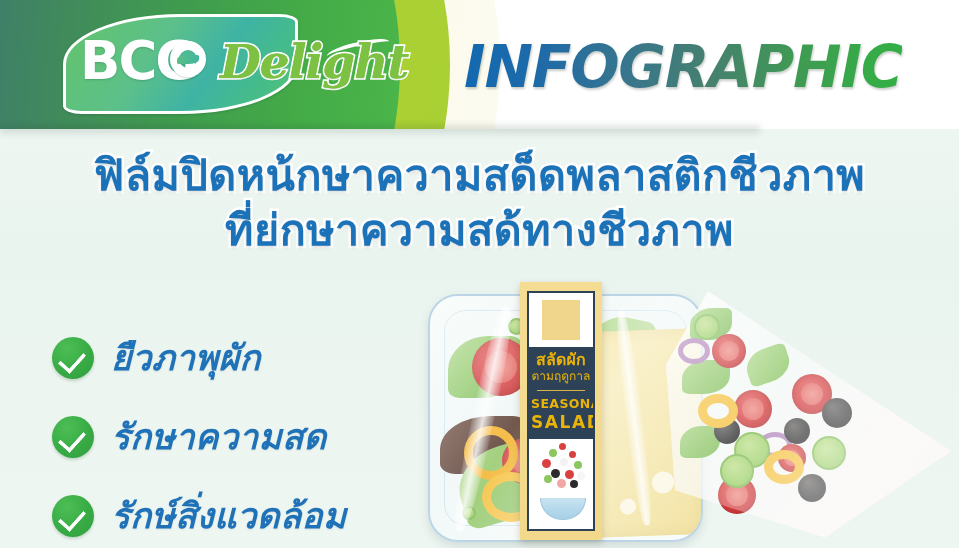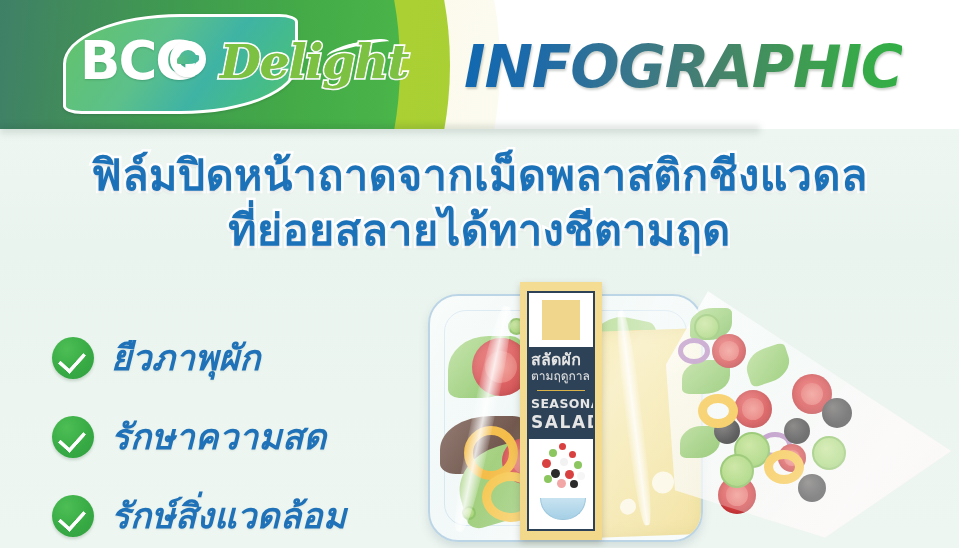--- a/index.html
+++ b/index.html
@@ -257,23 +257,23 @@
     border:2px solid #2e4257;
     display:flex; flex-direction:column;
     overflow:hidden;
   }
   .label-top {
     height:54px; background:#ffffff;
     display:flex; align-items:center; justify-content:center;
   }
   .label-swatch { width:38px; height:40px; background:#f0d68c; }
   .label-navy {
-    background:#2e4257; color:#e5e5e5;
+    background:#2e4257; color:#eab308;
     flex:0 0 auto; padding:5px 2px 7px;
-    text-align:left;
+    text-align:center;
   }
   .label-th1 {
     font-family:"DejaVu Sans","Liberation Sans",sans-serif;
     font-size:16px; font-weight:700; line-height:1.05; letter-spacing:.2px;
   }
   .label-th2 {
     font-family:"DejaVu Sans","Liberation Sans",sans-serif;
     font-size:12px; font-weight:400; line-height:1.15; margin-top:1px;
   }
   .label-rule { height:1.5px; background:#d9b24a; margin:6px 6px 5px; }
@@ -343,22 +343,22 @@
     <div class="logo-ring"></div>
     <div class="logo-seed"></div>
     <div class="logo-delight">Delight</div>
     <div class="logo-delight-fill">Delight</div>
     <div class="delight-swash"></div>
   </div>
 
   <div class="infographic">INFOGRAPHIC</div>
 
   <div class="headline">
-    <div class="line">ฟิล์มปิดหน้าถาดจากเม็ดพลาสติกชีงแวดล</div>
-    <div class="line">ที่ย่อยสลายได้ทางชีตามฤด</div>
+    <div class="line">ฟิล์มปิดหน้กษาความสด็ดพลาสติกชีวภาพ</div>
+    <div class="line">ที่ย่กษาความสด้ทางชีวภาพ</div>
   </div>
 
   <div class="bullets">
     <div class="bullet">
       <div class="check"></div>
       <div class="bullet-label">ยืวภาพุผัก</div>
     </div>
     <div class="bullet">
       <div class="check"></div>
       <div class="bullet-label">รักษาความสด</div>

